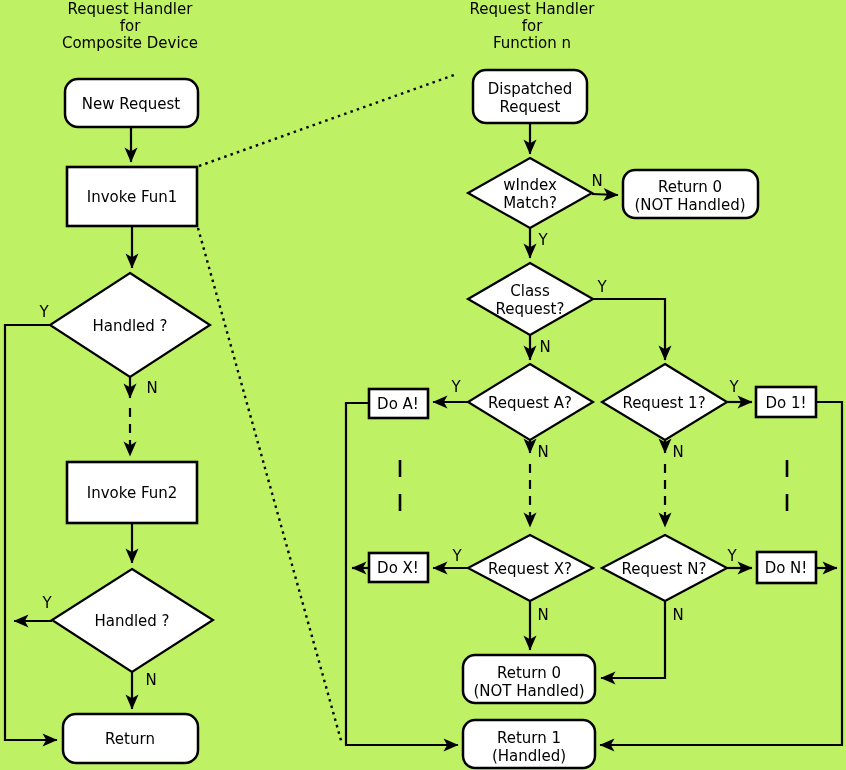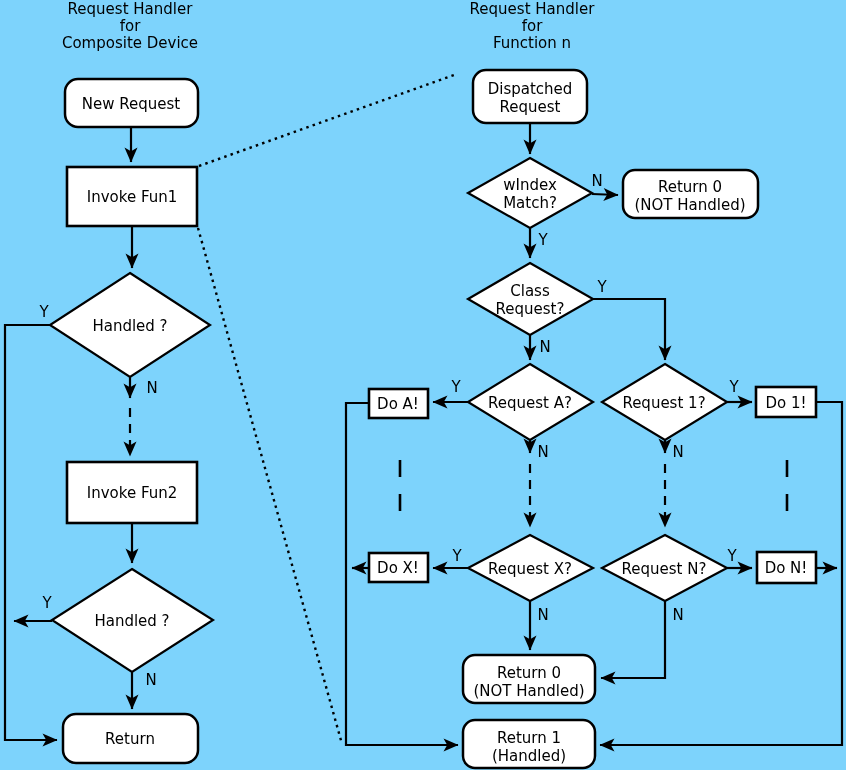--- a/index.html
+++ b/index.html
@@ -1,16 +1,16 @@
 <!DOCTYPE html>
 <html><head>
 <meta charset="utf-8">
 <style>
   html,body { margin:0; padding:0; background:#ffffff; }
-  .stage { position:relative; width:846px; height:770px; background:#7dd3fc; overflow:hidden; }
+  .stage { position:relative; width:846px; height:770px; background:#bef264; overflow:hidden; }
   svg { position:absolute; left:0; top:0; }
   text {
     font-family:"DejaVu Sans", sans-serif;
     font-size:15px;
     fill:#000000;
     text-anchor:middle;
   }
   .lbl { font-size:15px; }
   .box  { fill:#ffffff; stroke:#000000; stroke-width:2.6; }
   .rbox { fill:#ffffff; stroke:#000000; stroke-width:2.5; }

